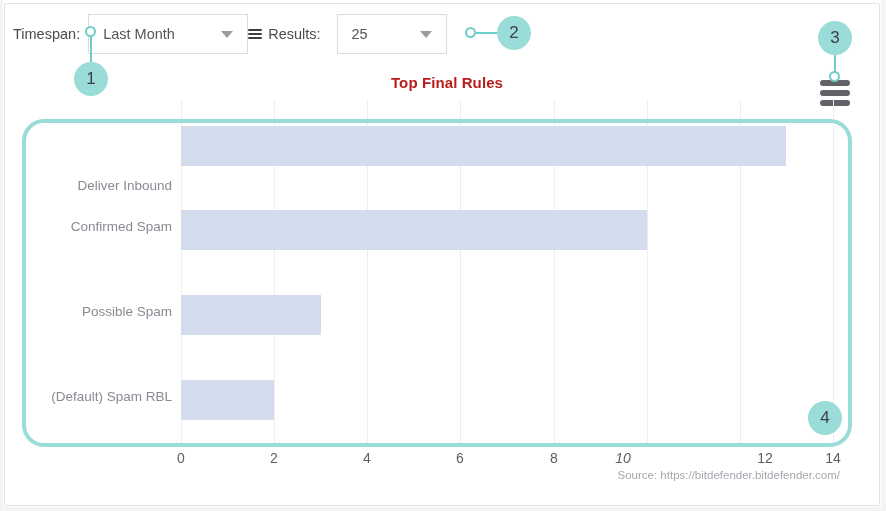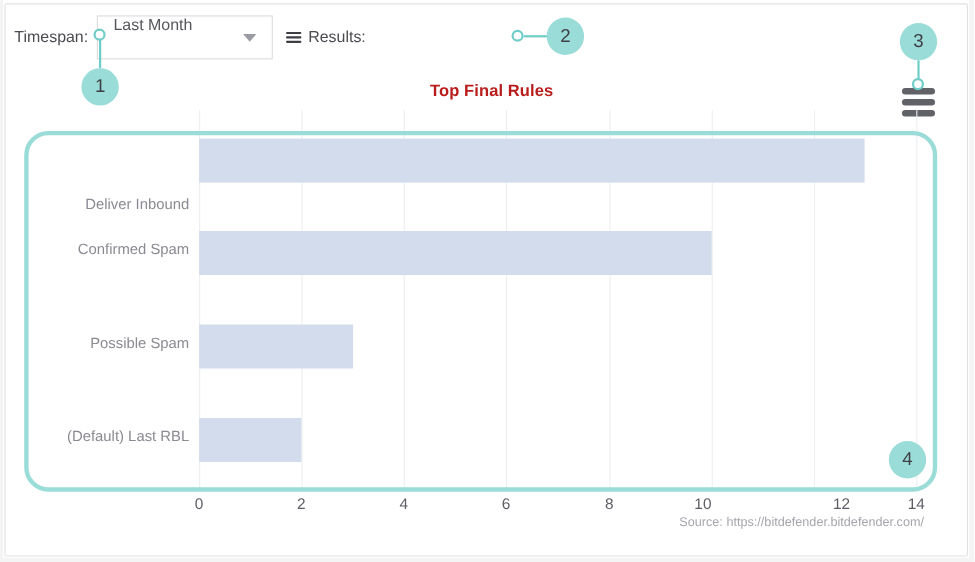--- a/index.html
+++ b/index.html
@@ -70,23 +70,22 @@
     white-space: nowrap;
   }
   .select-box {
     position: relative;
     width: 160px;
     height: 40px;
     border: 1px solid #dcdcdf;
     background: #ffffff;
     box-sizing: border-box;
     display: flex;
-    align-items: flex-start;
+    align-items: center;
     padding-left: 14px;
-    margin-right: 12px;
   }
   .select-box.small { width: 110px; }
   .select-value {
     font-size: 14.5px;
     color: #55555c;
   }
   .caret {
     position: absolute;
     right: 14px;
     top: 50%;
@@ -272,35 +271,39 @@
       <span class="caret"></span>
     </div>
     <div class="results-group">
       <span class="mini-burger">
         <span></span>
           <span></span>
           <span></span>
       </span>
       <span class="tb-label">Results:</span>
     </div>
+    <div class="select-box small">
+      <span class="select-value">25</span>
+      <span class="caret"></span>
+    </div>
   </div>
 
   <div class="chart-title">Top Final Rules</div>
 
   <div class="export-burger">
     <span></span>
       <span></span>
       <span></span>
   </div>
 
   <div class="ylabels">
     <div class="ylabel" style="top:35px;margin-top:43px;">Deliver Inbound</div>
     <div class="ylabel" style="top:119px;">Confirmed Spam</div>
     <div class="ylabel" style="top:204px;">Possible Spam</div>
-    <div class="ylabel" style="top:289px;">(Default) Last RBL</div>
+    <div class="ylabel" style="top:289px;">(Default) Spam RBL</div>
   </div>
 
   <div class="plot">
     <div class="gridline" style="left: 0px; background: rgb(236, 238, 242);"></div>
     <div class="gridline" style="left: 93px; background: rgb(236, 238, 242);"></div>
     <div class="gridline" style="left: 186px; background: rgb(236, 238, 242);"></div>
     <div class="gridline" style="left: 279px; background: rgb(236, 238, 242);"></div>
     <div class="gridline" style="left: 373px; background: rgb(236, 238, 242);"></div>
     <div class="gridline" style="left: 466px; background: rgb(236, 238, 242);"></div>
     <div class="gridline" style="left: 559px; background: rgb(236, 238, 242);"></div>
@@ -311,21 +314,21 @@
     <div class="bar" id="bar2" style="top: 195px; width: 139.714px; background: rgb(211, 220, 237);"></div>
     <div class="bar" id="bar3" style="top: 280px; width: 93.1429px; background: rgb(211, 220, 237);"></div>
   </div>
 
   <div class="xaxis">
     <div class="xtick" style="left:0px;">0</div>
     <div class="xtick" style="left:93px;">2</div>
     <div class="xtick" style="left:186px;">4</div>
     <div class="xtick" style="left:279px;">6</div>
     <div class="xtick" style="left:373px;">8</div>
-    <div class="xtick" style="left:458px;">10</div>
+    <div class="xtick" style="left:442px;font-style:italic;">10</div>
     <div class="xtick" style="left:584px;text-align:right;">12</div>
     <div class="xtick" style="left:652px;">14</div>
   </div>
 
   <div class="source">Source: https://bitdefender.bitdefender.com/</div>
 
   <div class="highlight-box" style="border-color: rgb(154, 220, 215);"></div>
 
   <div class="connector-dot" style="left: 85px; top: 26px; border-color: rgb(111, 205, 200);"></div>
   <div class="connector-v" style="left: 90px; top: 36px; height: 26px; background: rgb(111, 205, 200);"></div>

